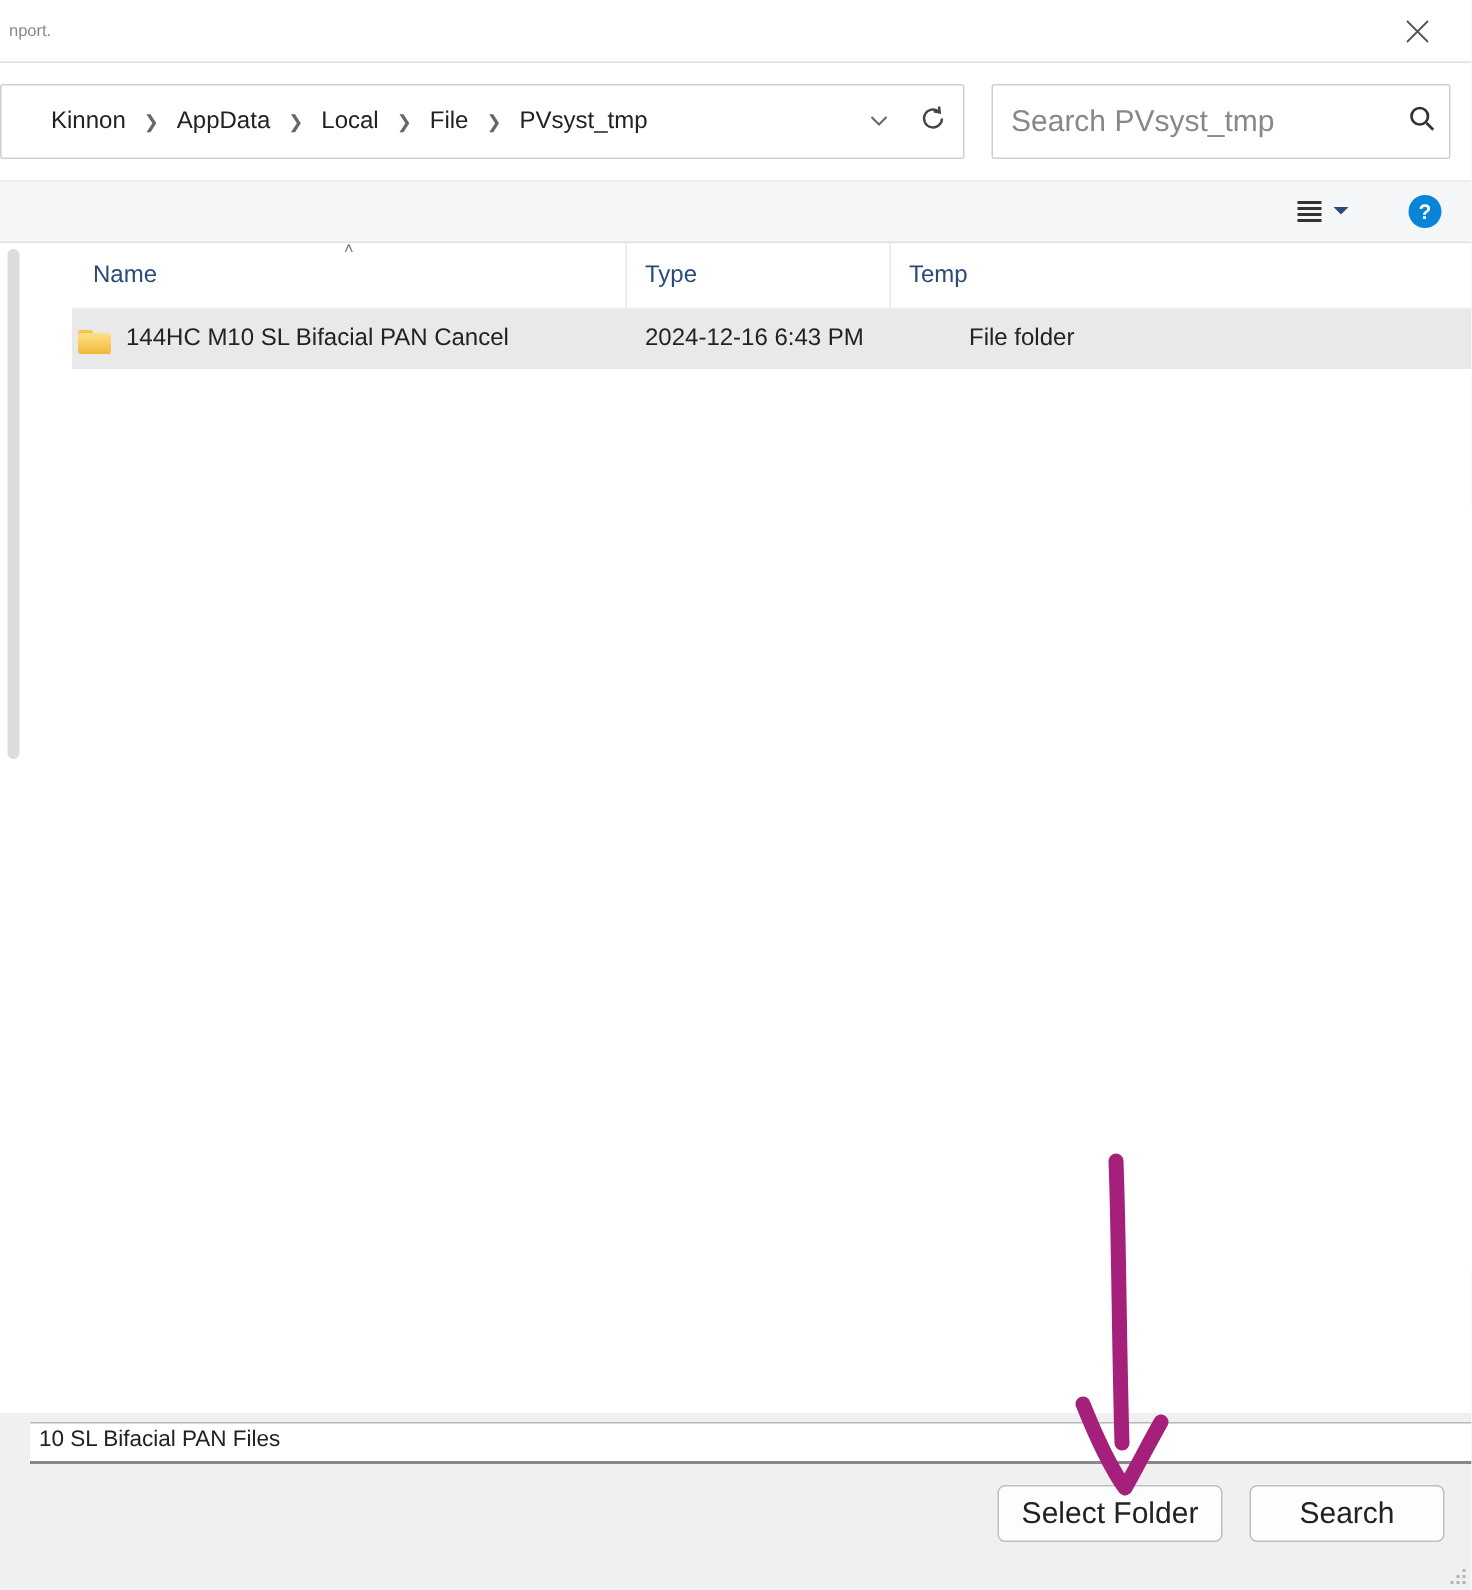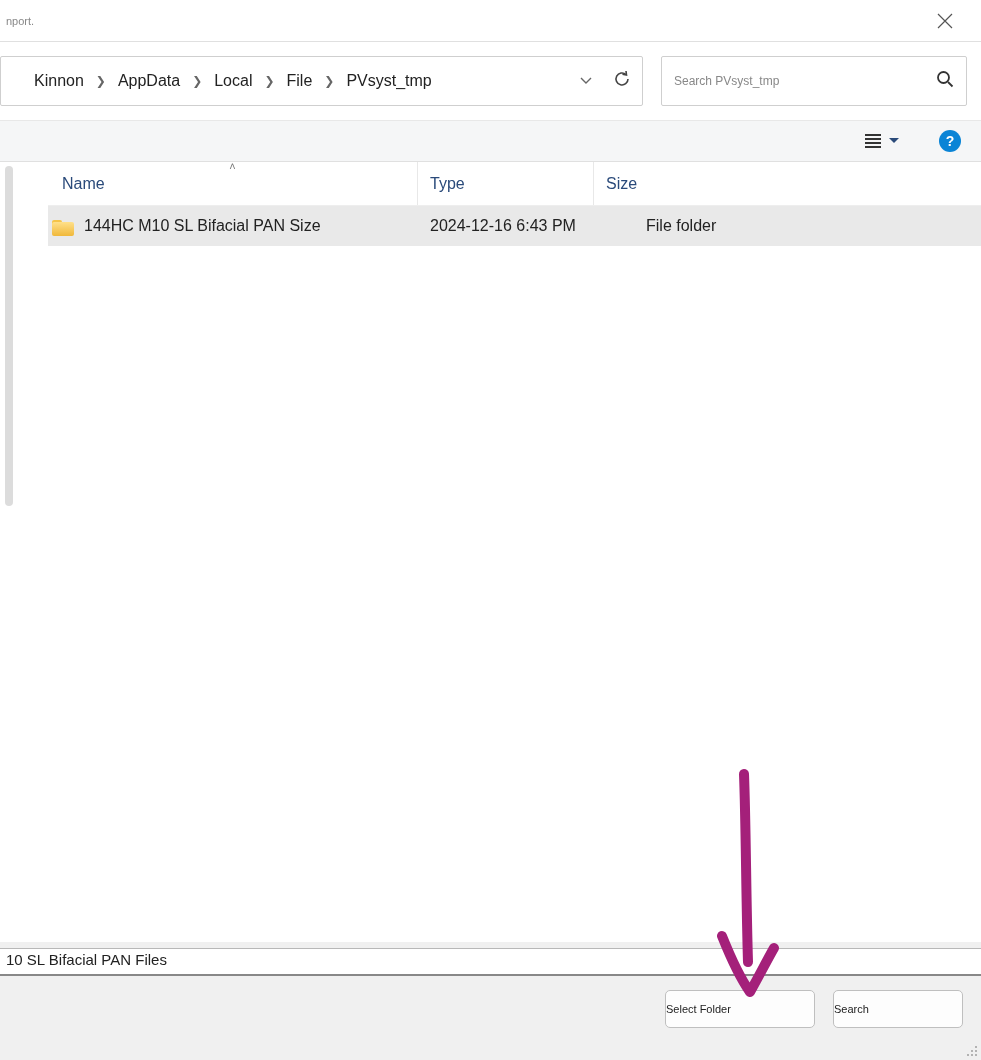--- a/index.html
+++ b/index.html
@@ -100,21 +100,21 @@
       background: #fff;
       display: flex;
       align-items: center;
       padding: 0 12px;
       border-radius: 2px;
     }
     .search-box input {
       border: none;
       outline: none;
       flex: 1;
-      font-size: 12px;
+      font-size: 20px;
       color: #333;
     }
     .search-box input::placeholder {
       color: #888;
     }
     .search-icon {
       color: #333;
       font-size: 16px;
     }
     
@@ -236,20 +236,21 @@
       position:absolute;
       left:0; top:5px;
       width:22px; height:14px;
       background: linear-gradient(#ffe08a,#f0b83a);
       border-radius: 2px;
     }
     
     .filename-bar {
       background: #f0f0f0;
       padding: 6px 0 0 0;
+      margin-left: 20px;
     }
     .filename-input {
       border-top: 1px solid #b8b8b8;
       border-bottom: 2px solid #888;
       background: #fff;
       height: 28px;
       padding: 2px 6px;
       font-size: 15px;
       color: #222;
       width: 100%;
@@ -261,25 +262,25 @@
       gap: 18px;
       padding: 14px 18px 18px 0;
       background: #f0f0f0;
     }
     .btn {
       min-width: 150px;
       height: 38px;
       border: 1px solid #bfbfbf;
       border-radius: 5px;
       background: #fdfdfd;
-      font-size: 11px;
+      font-size: 20px;
       color: #222;
       display:flex;
       align-items:center;
-      justify-content:flex-start;
+      justify-content:center;
       cursor:pointer;
     }
     .btn.cancel { min-width: 130px; }
     
     .annotation-arrow {
       position:absolute;
       left: 716px;
       top: 766px;
       pointer-events:none;
     }
@@ -375,27 +376,27 @@
   <div class="file-list-wrap">
     <div class="headers">
       <div class="col col-name">
         <span class="sort-caret">˄</span>
         <span>Name</span>
       </div>
       <div class="col col-type">
         <span>Type</span>
       </div>
       <div class="col col-size">
-        <span>Size</span>
+        <span>Temp</span>
       </div>
     </div>
     <div class="row">
       <div class="cell c-name">
         <span class="folder-ico"></span>
-        <span>144HC M10 SL Bifacial PAN Size</span>
+        <span>144HC M10 SL Bifacial PAN Cancel</span>
       </div>
       <div class="cell c-date">2024-12-16 6:43 PM</div>
       <div class="cell c-type">File folder</div>
       <div class="cell c-size"></div>
     </div>
   </div>
 </div>
 
 <div class="filename-bar">
   <div class="filename-input">

